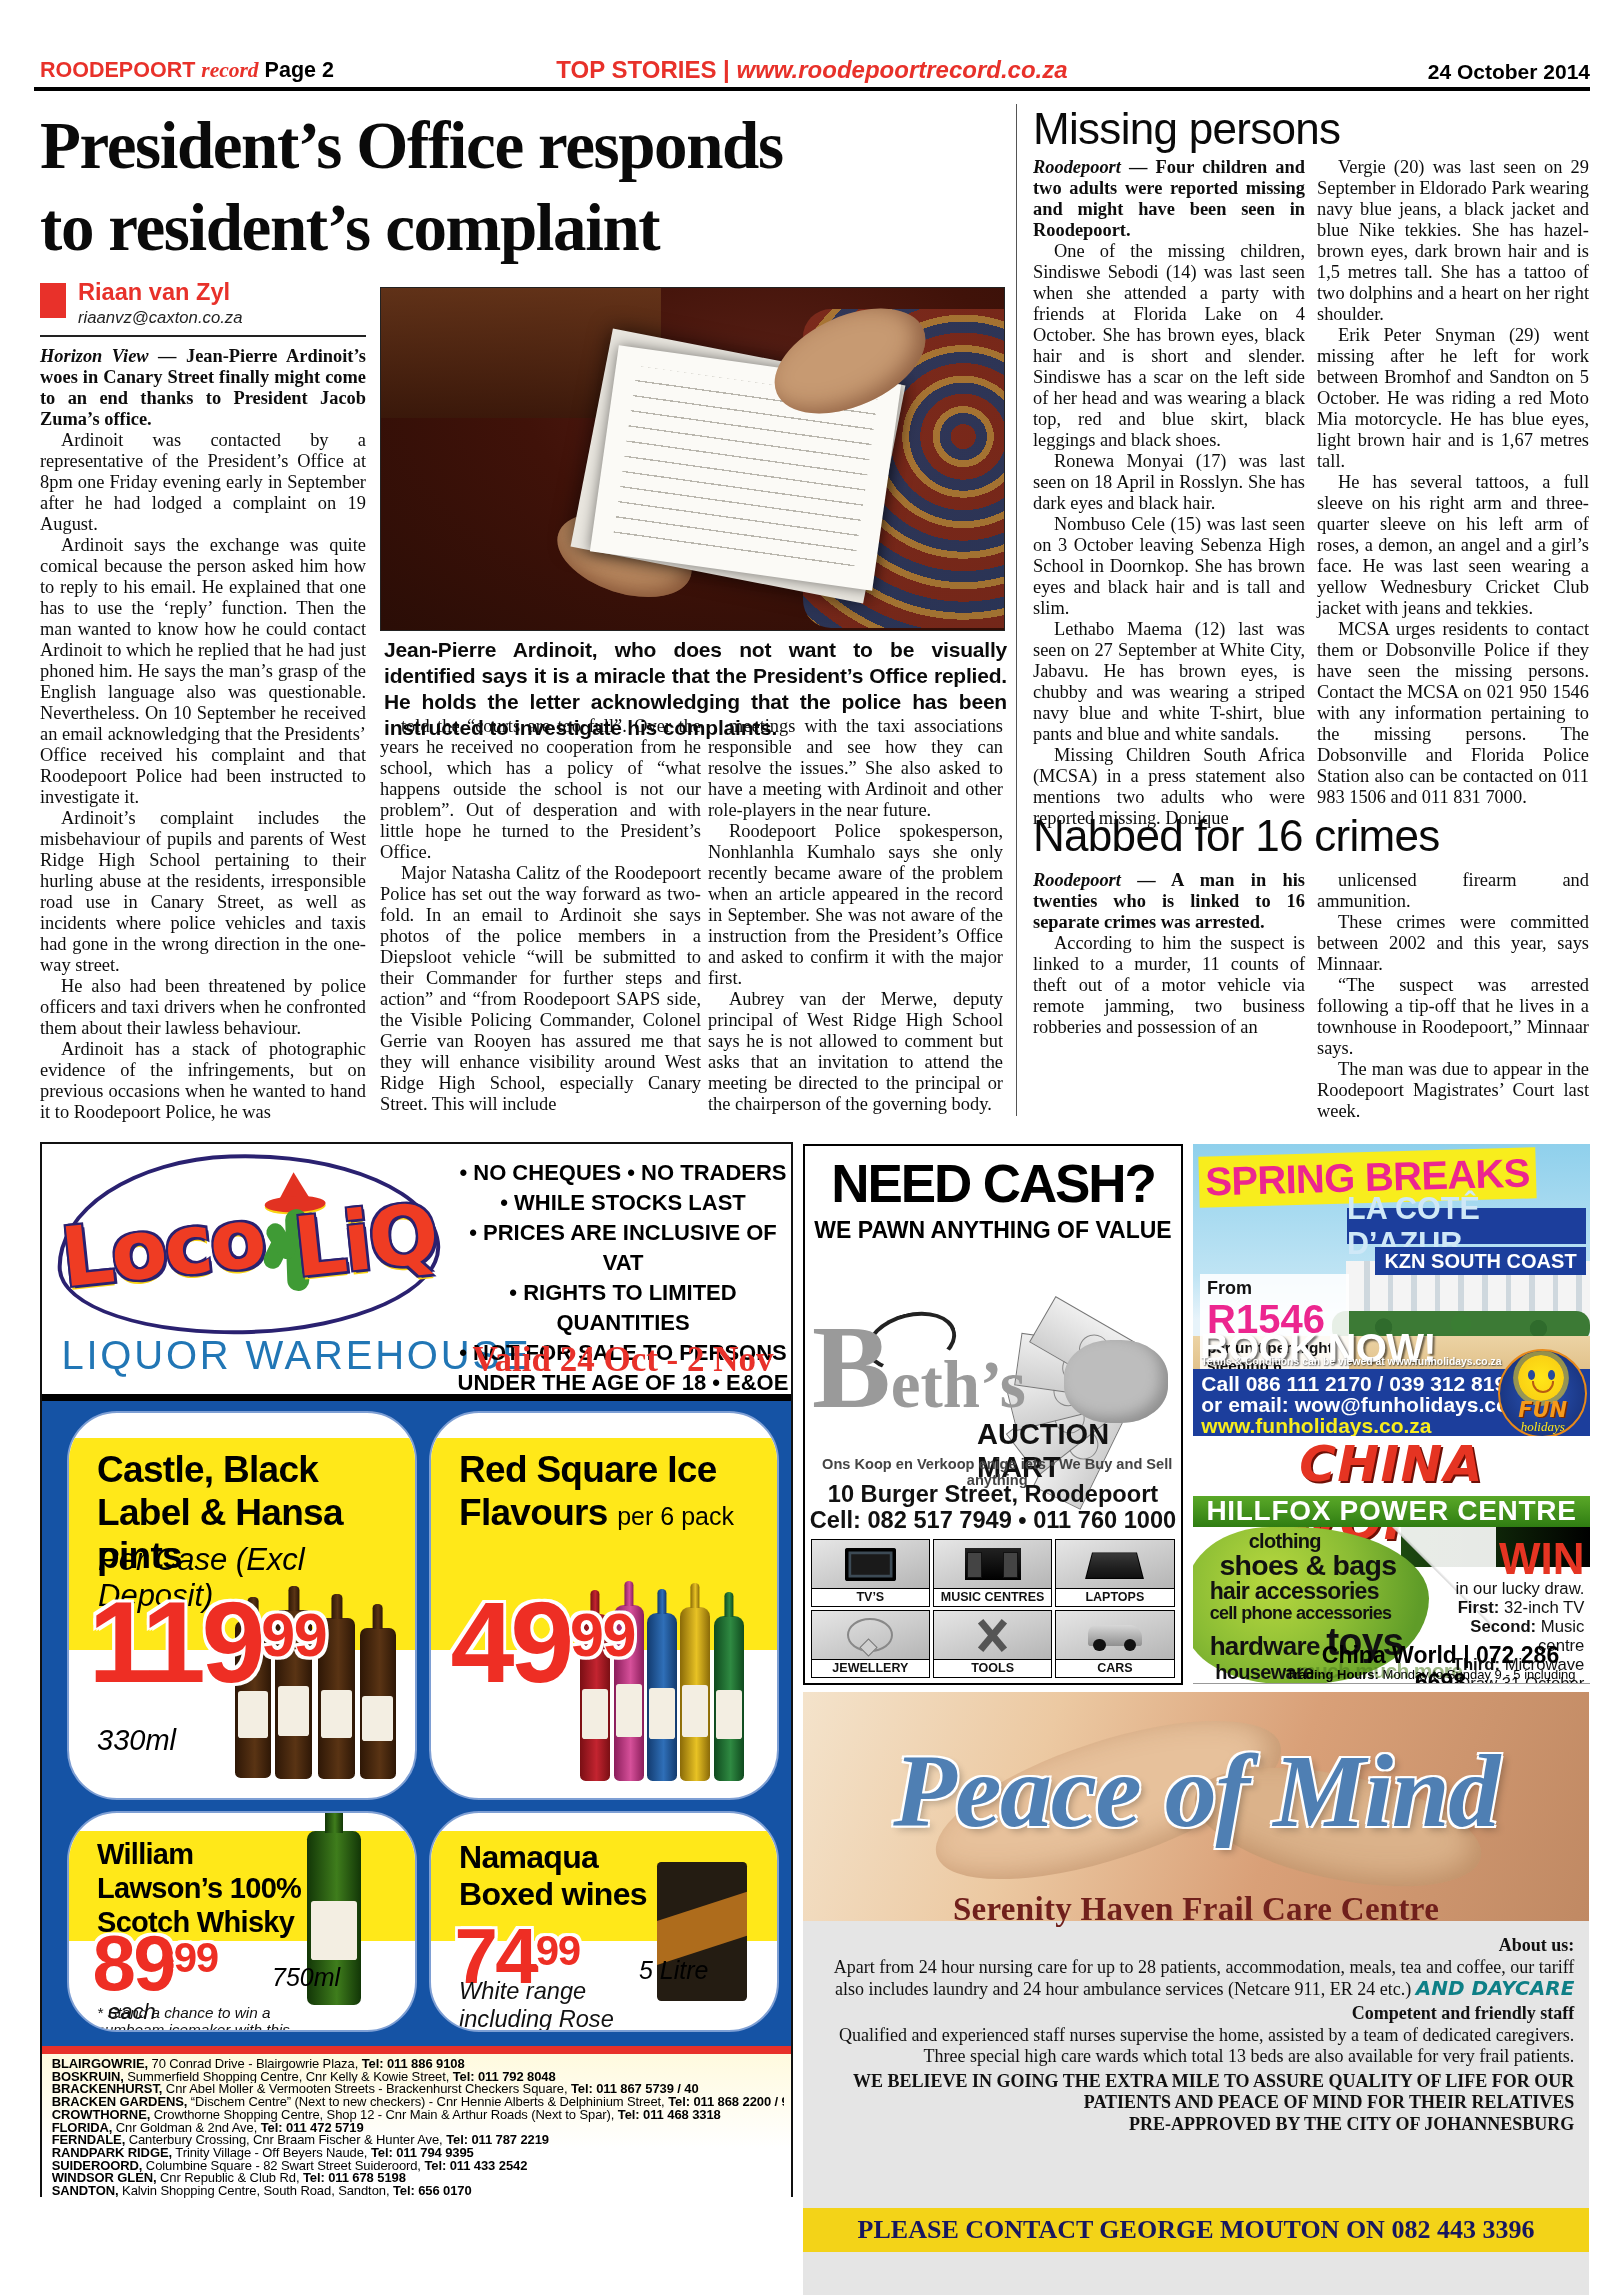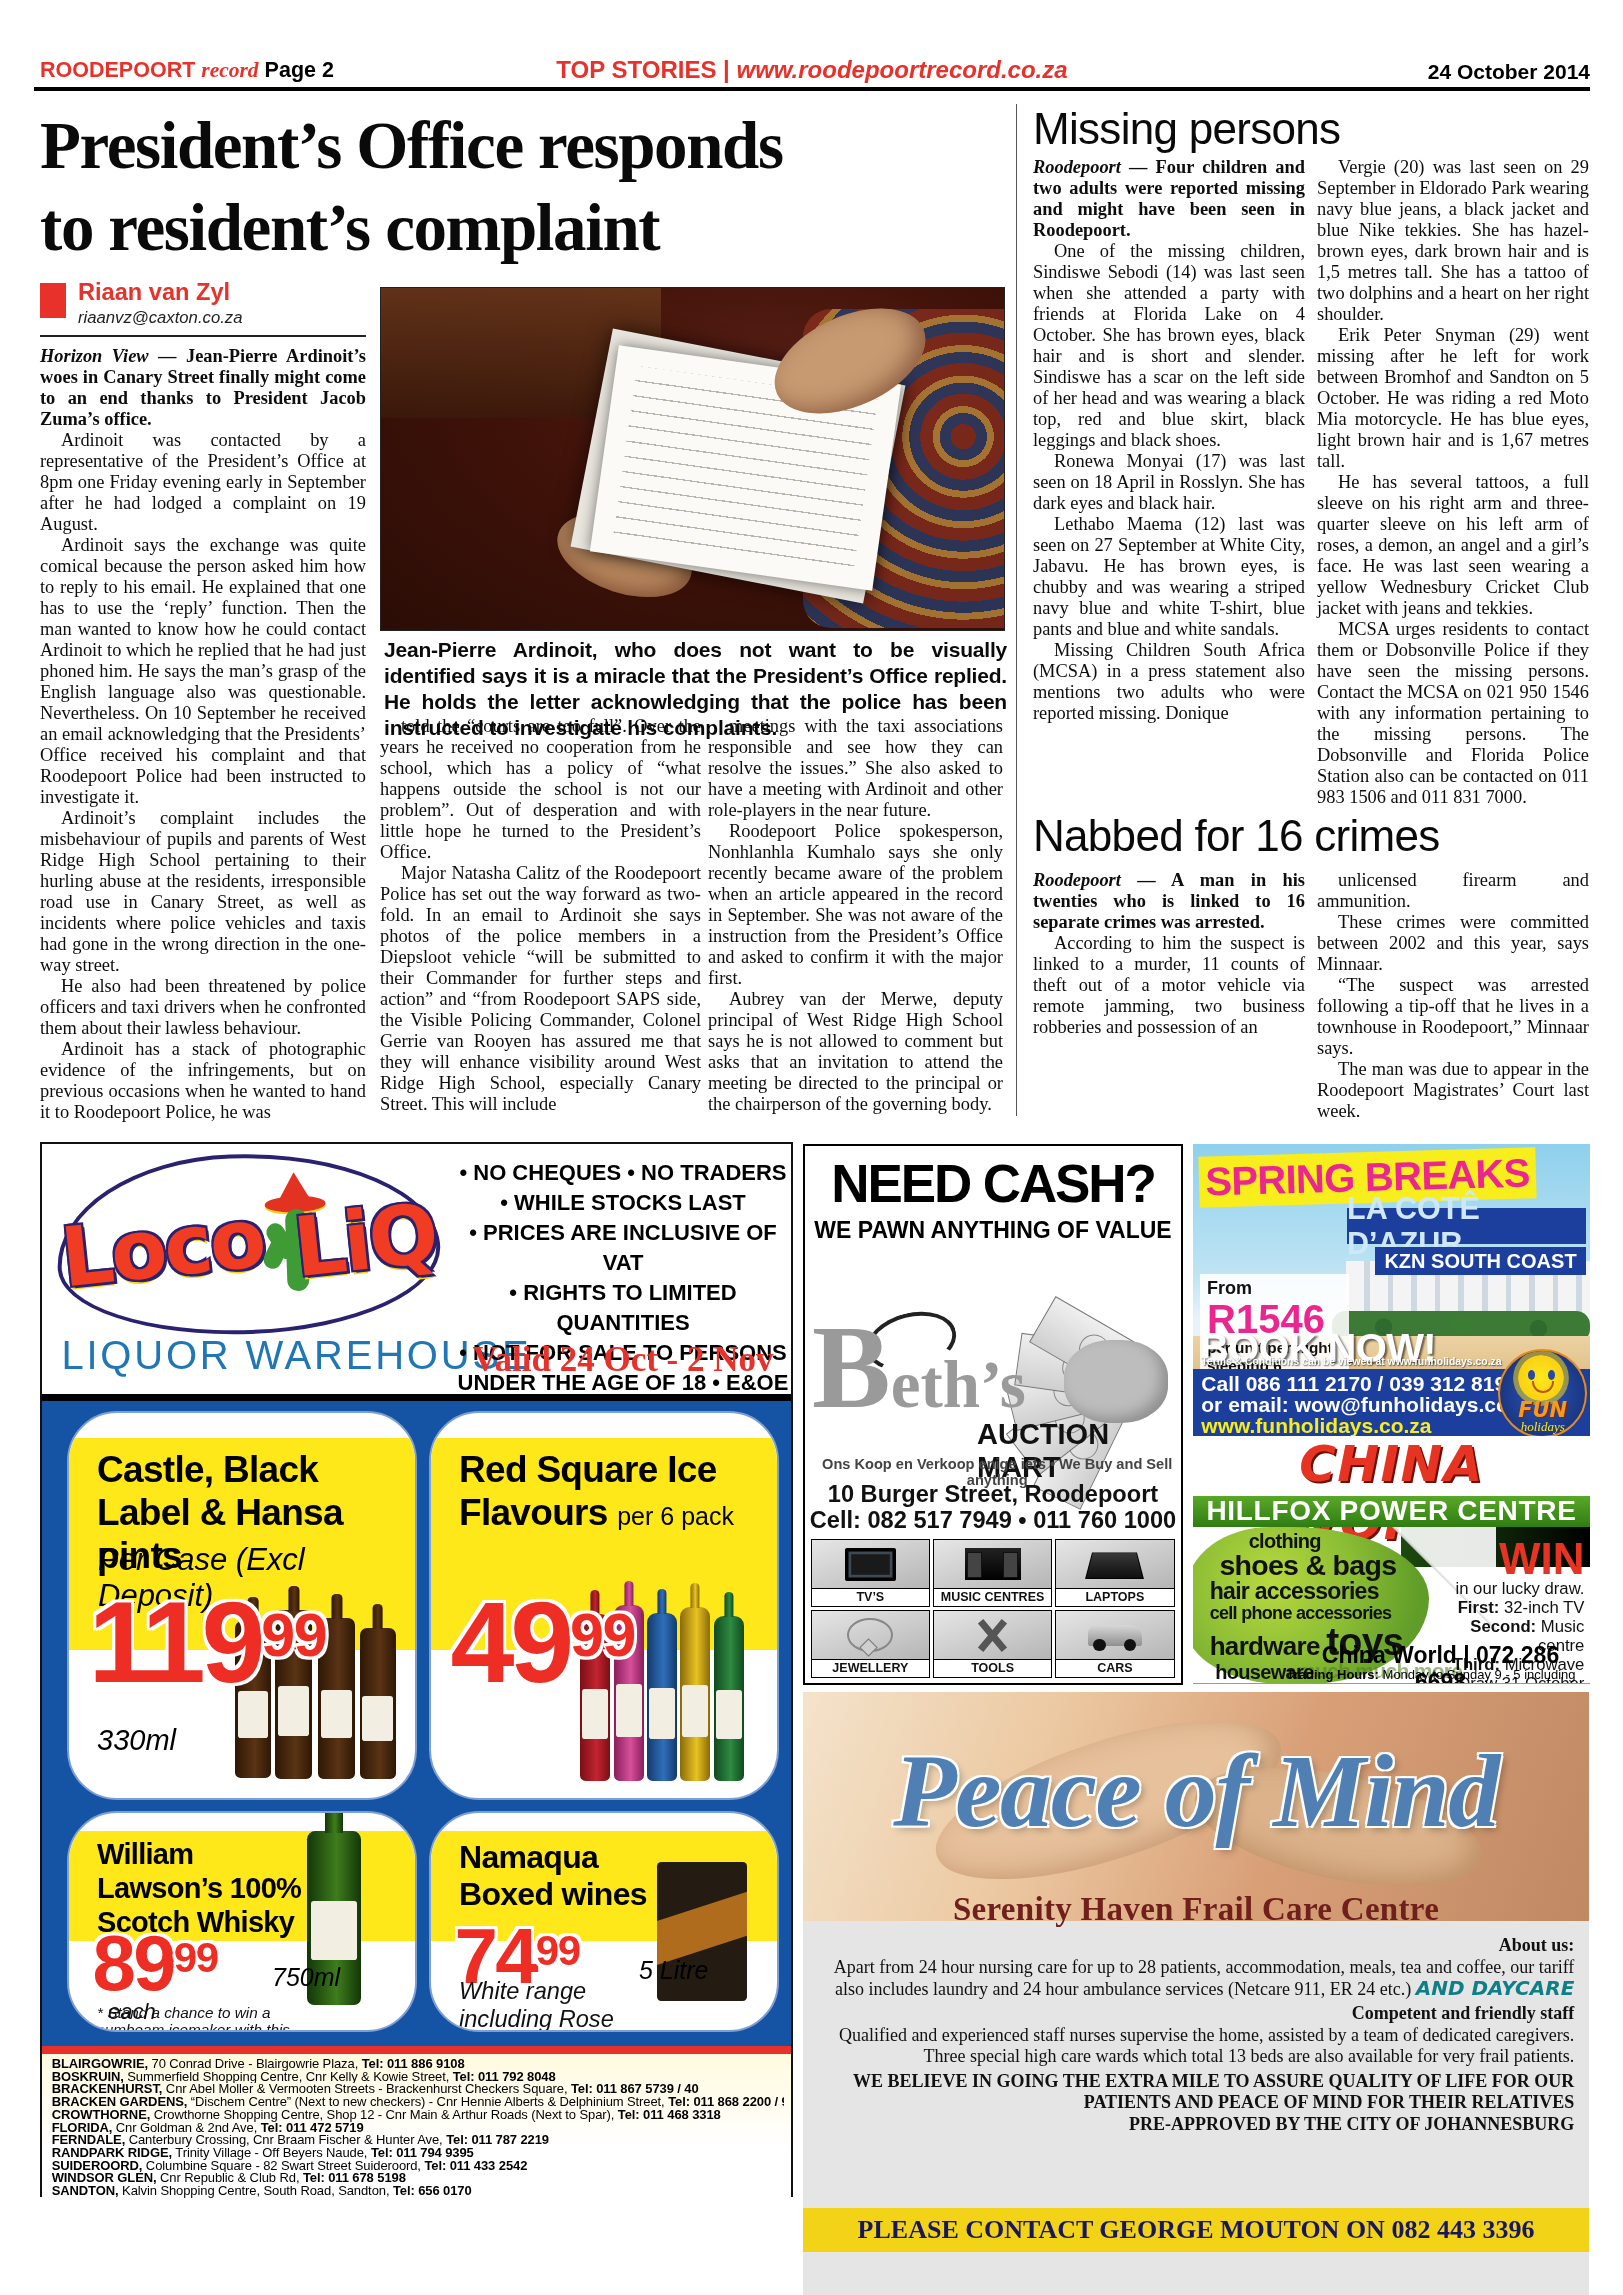--- a/index.html
+++ b/index.html
@@ -356,20 +356,21 @@
         <p>Aubrey van der Merwe, deputy principal of West Ridge High School  says he is not allowed to comment but asks that an invitation to attend the meeting be directed to the principal or the chairperson of the governing body.</p>
       </div>
   </div>
 
   <div class="abs sec-title mp-title">Missing persons</div>
   <div class="abs textcol mp-col1">
     <p class="lead"><b><i>Roodepoort</i><span> — Four children and two adults were reported missing and might have been seen in Roodepoort.</span></b></p>
     <div>
         <p>One of the missing children, Sindiswe Sebodi (14) was last seen when she attended a party with friends at Florida Lake on 4 October. She has brown eyes, black hair and is short and slender. Sindiswe has a scar on the left side of her head and was wearing a black top, red and blue skirt, black leggings and black shoes.</p>
         <p>Ronewa Monyai (17) was last seen on 18 April in Rosslyn. She has dark eyes and black hair.</p>
+        <p>Nombuso Cele (15) was last seen on 3 October leaving Sebenza High School in Doornkop. She has brown eyes and black hair and is tall and slim.</p>
         <p>Lethabo Maema (12) last was seen on 27 September at White City, Jabavu. He has brown eyes, is chubby and was wearing a striped navy blue and white T-shirt, blue pants and blue and white sandals.</p>
         <p>Missing  Children South Africa (MCSA) in a press statement also mentions two adults who were reported missing. Donique</p>
       </div>
   </div>
   <div class="abs textcol mp-col2">
     <div>
         <p>Vergie (20) was last seen on 29 September in Eldorado Park wearing navy blue jeans, a black jacket and blue Nike tekkies. She has hazel-brown eyes, dark brown hair and is 1,5 metres tall. She has a tattoo of two dolphins and a heart on her right shoulder.</p>
         <p>Erik Peter Snyman (29) went missing after he left for work between Bromhof and Sandton on 5 October. He was riding a red Moto Mia motorcycle. He has blue eyes, light brown hair and is 1,67 metres tall.</p>
         <p>He has several tattoos, a full sleeve on his right arm and three-quarter sleeve on his left arm of roses, a demon, an angel and a girl’s face. He was last seen wearing a yellow Wednesbury Cricket Club jacket with jeans and tekkies.</p>
         <p>MCSA urges residents to contact them or Dobsonville Police if they have seen the missing persons. Contact the MCSA on 021 950 1546 with any information pertaining to the missing persons. The Dobsonville and Florida Police Station also can be contacted on 011 983 1506 and 011 831 7000.</p>

